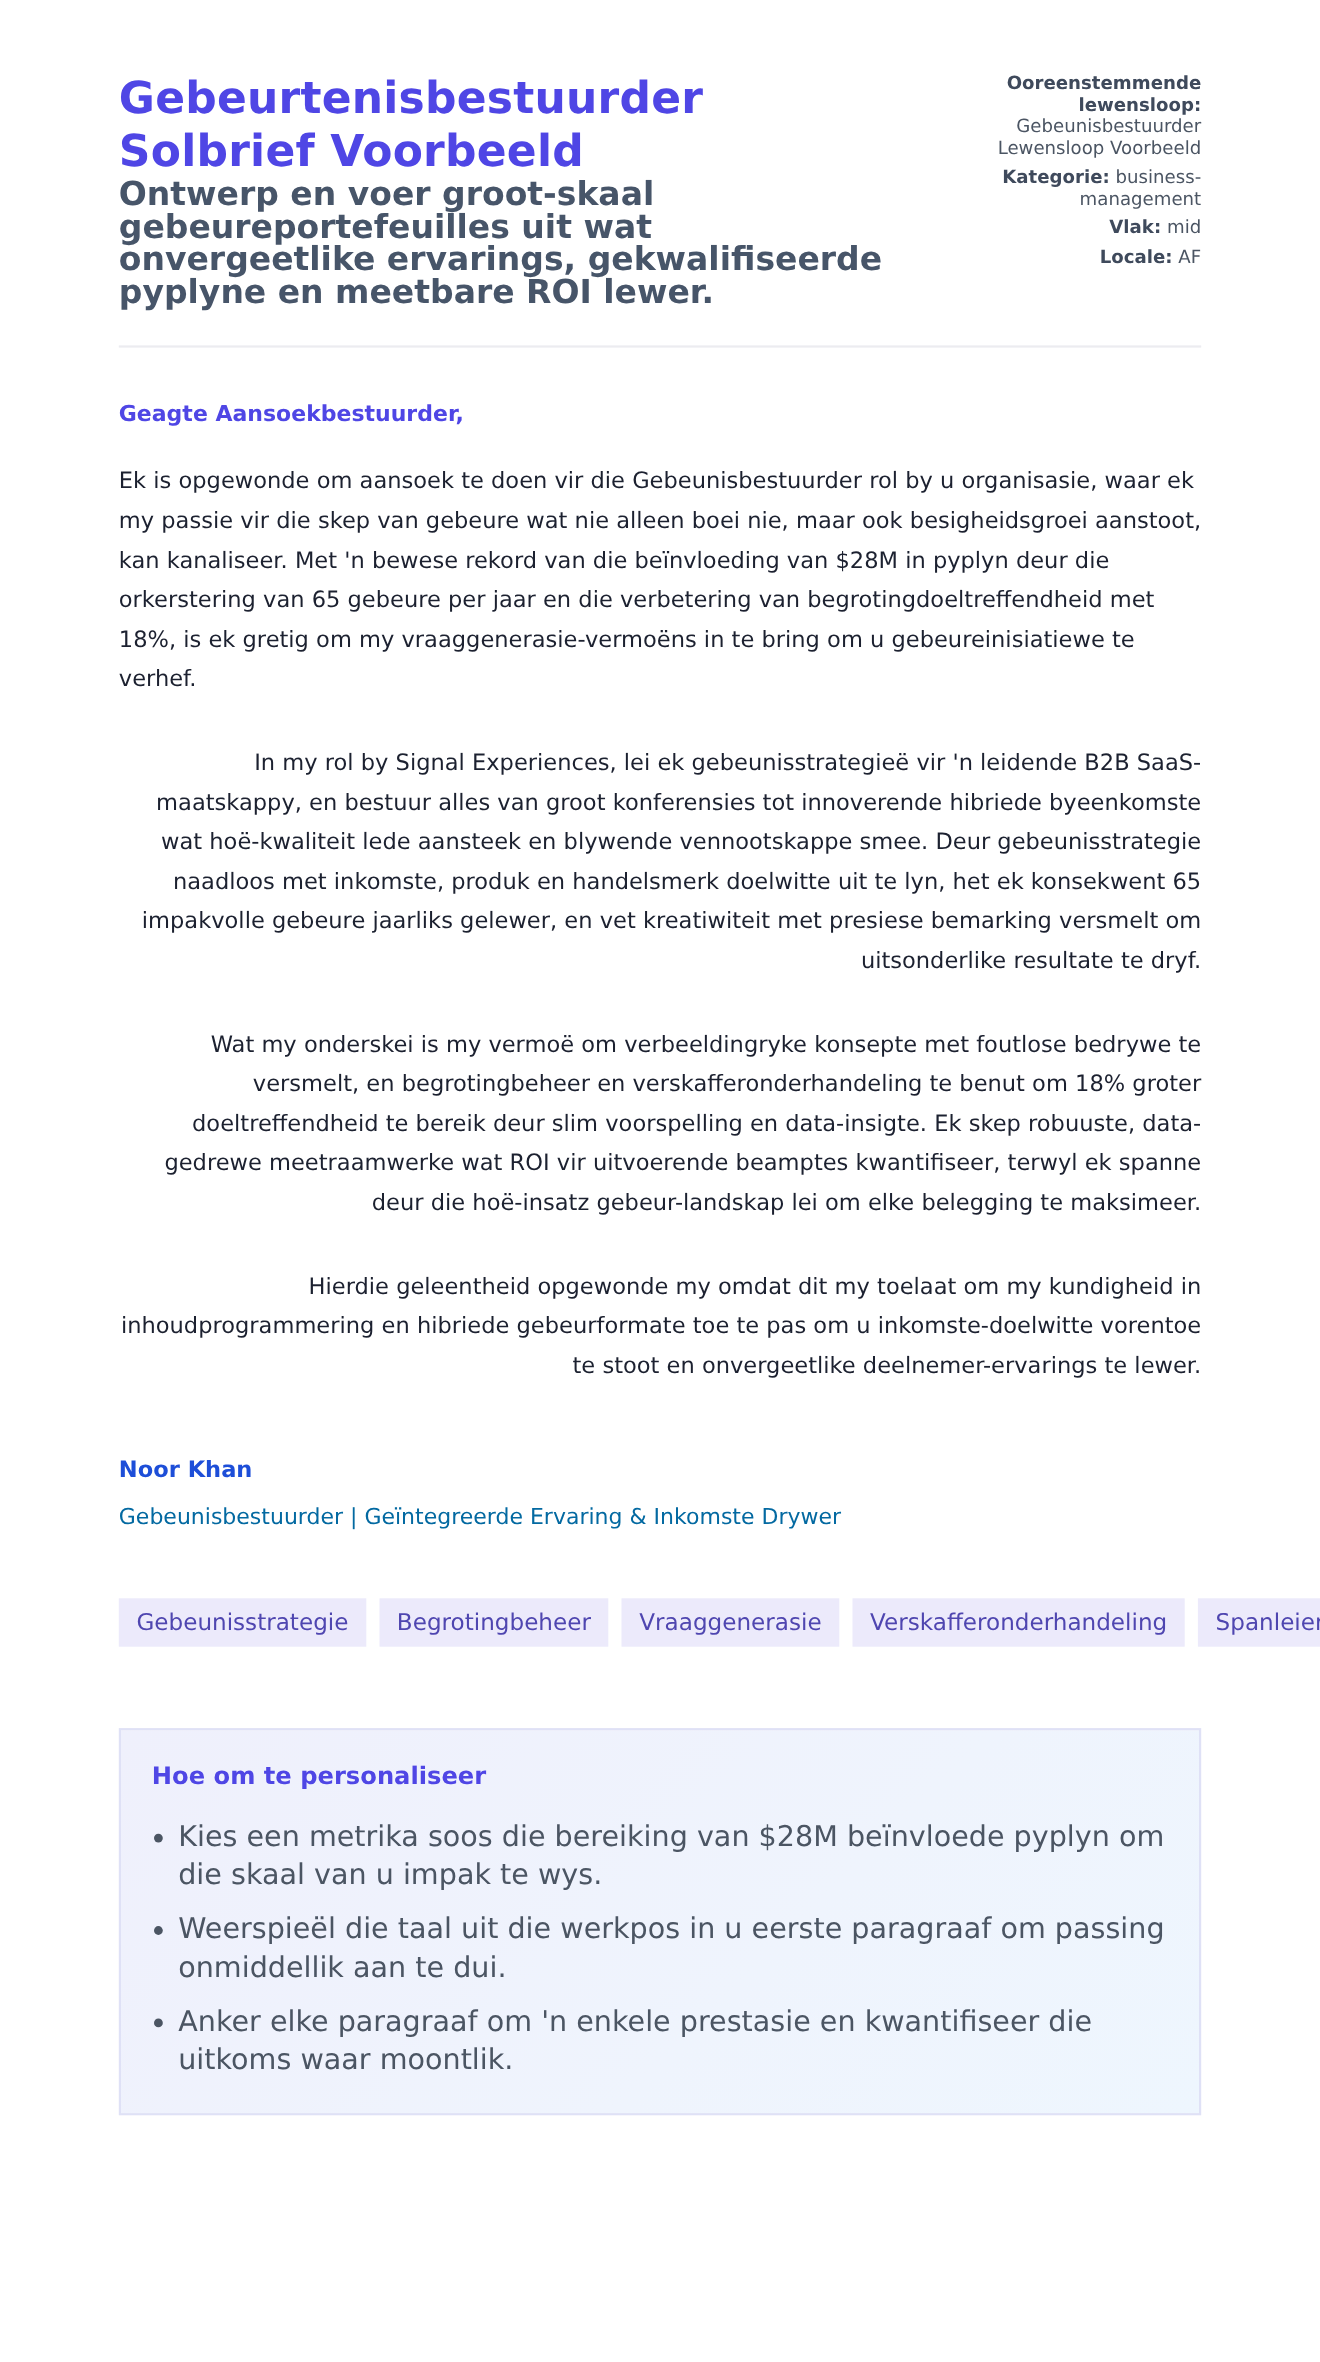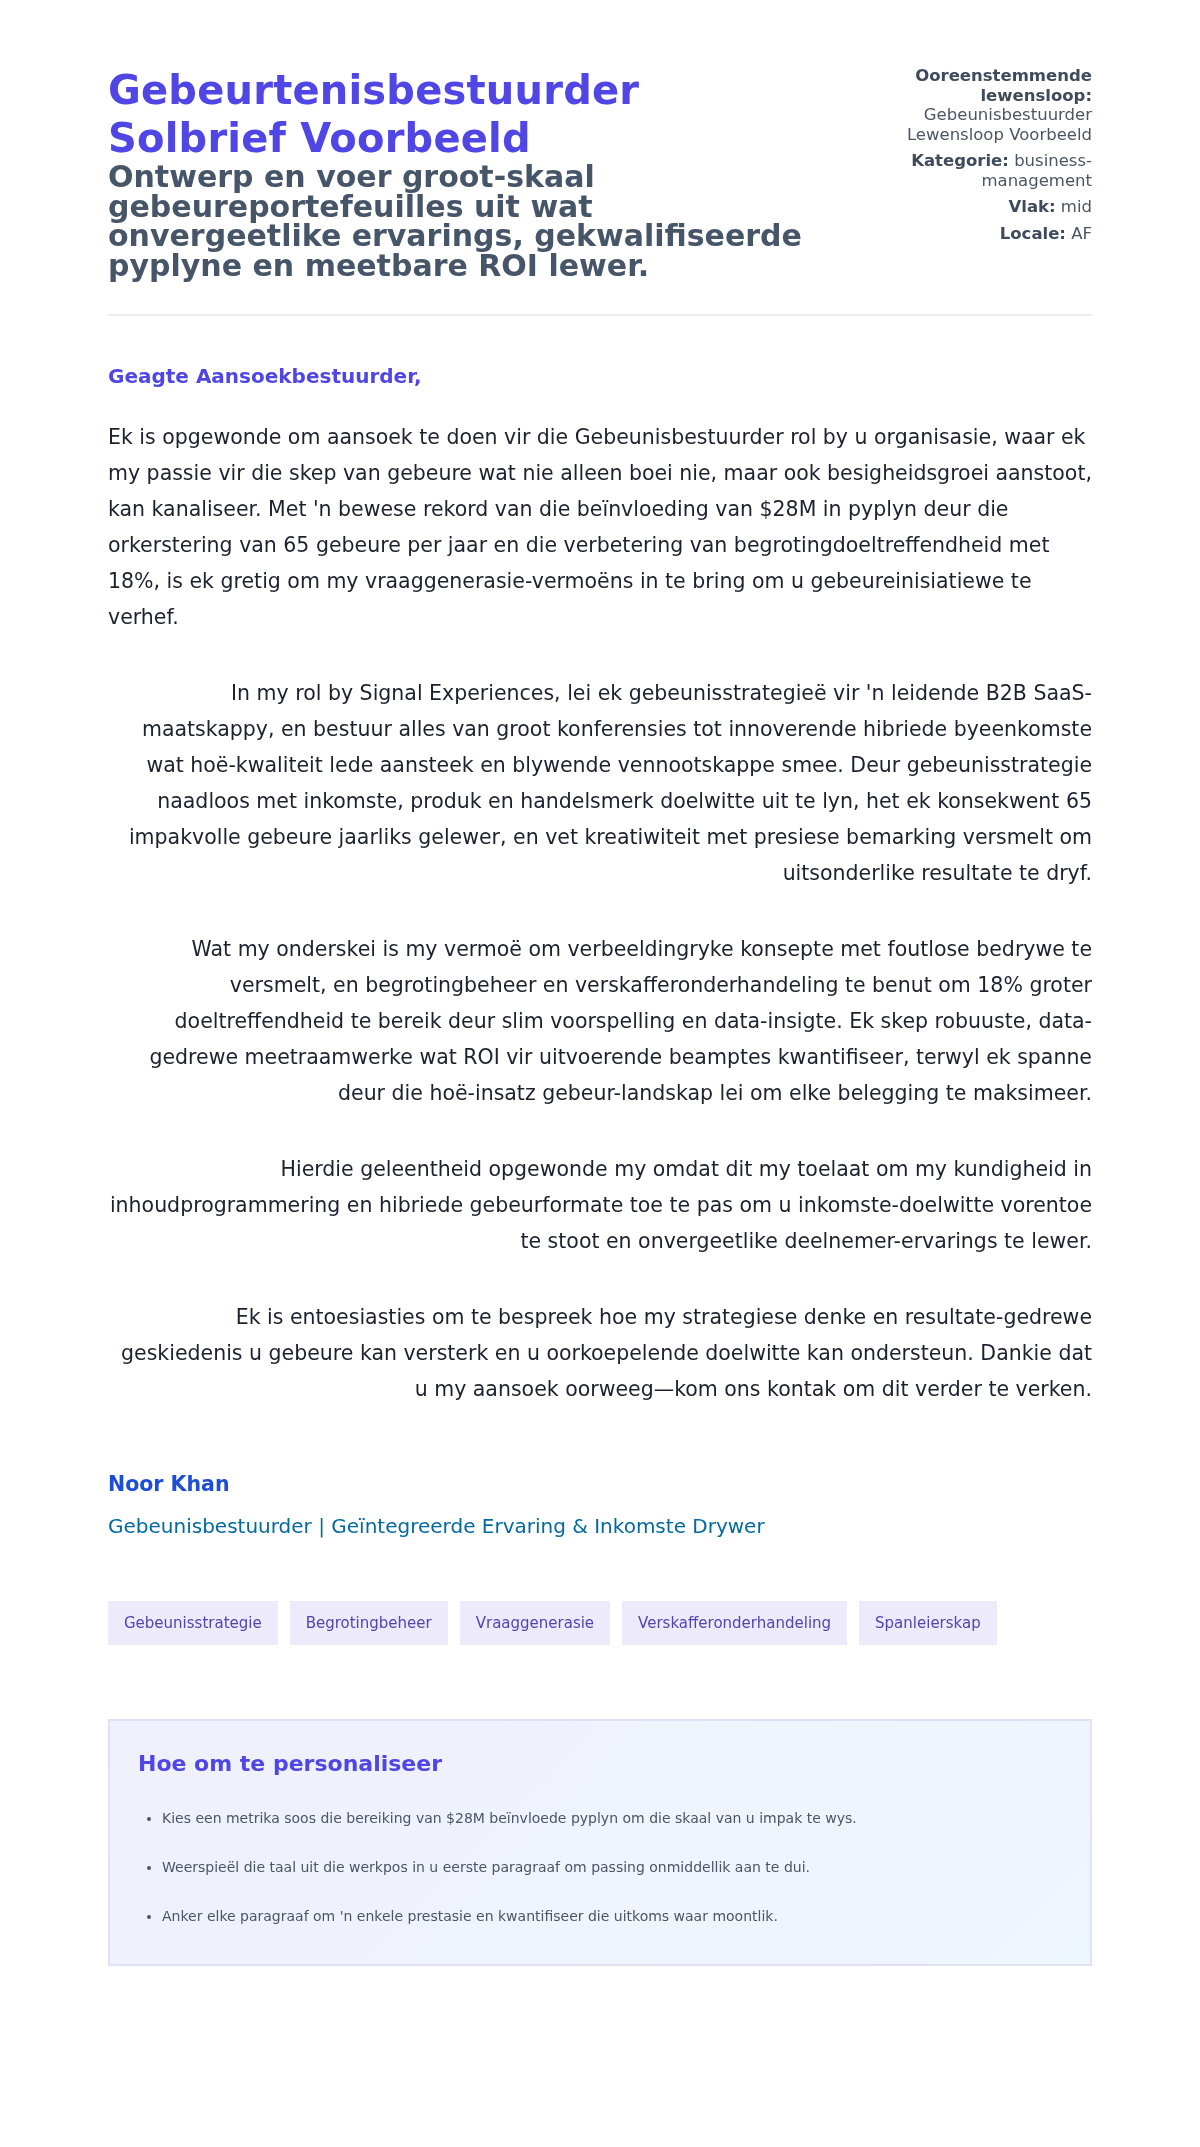--- a/index.html
+++ b/index.html
@@ -93,21 +93,21 @@
       line-height: 26px;
     }
     .chips {
       display: flex;
       gap: 12px;
       margin-top: 62px;
     }
     .chip {
       background: #eceafb;
       color: #4f46b0;
-      font-size: 15px;
+      font-size: 21px;
       height: 44px;
       line-height: 44px;
       padding: 0 16px;
       white-space: nowrap;
       cursor: pointer;
     }
     .tips {
       margin-top: 74px;
       border: 2px solid #dfe1f6;
       background: linear-gradient(135deg, #eff0fc 0%, #eff4fd 60%, #eef6fe 100%);
@@ -120,21 +120,21 @@
       color: #4f46e5;
       line-height: 30px;
       margin: 0 0 22px 0;
     }
     .tips-list {
       margin: 0;
       padding-left: 24px;
       list-style: disc;
     }
     .tips-list li {
-      font-size: 14px;
+      font-size: 26px;
       line-height: 35px;
       color: #4b5563;
       margin-bottom: 14px;
     }
     .tips-list li:last-child { margin-bottom: 0; }
   </style>
 </head>
 <body>
 
 <div class="page">
@@ -169,21 +169,20 @@
   </header>
 
   <hr class="divider">
 
   <section>
     <div class="salutation">Geagte Aansoekbestuurder,</div>
     <p class="body-para first">Ek is opgewonde om aansoek te doen vir die Gebeunisbestuurder rol by u organisasie, waar ek my passie vir die skep van gebeure wat nie alleen boei nie, maar ook besigheidsgroei aanstoot, kan kanaliseer. Met 'n bewese rekord van die beïnvloeding van $28M in pyplyn deur die orkerstering van 65 gebeure per jaar en die verbetering van begrotingdoeltreffendheid met 18%, is ek gretig om my vraaggenerasie-vermoëns in te bring om u gebeureinisiatiewe te verhef.</p>
     <p class="body-para">In my rol by Signal Experiences, lei ek gebeunisstrategieë vir 'n leidende B2B SaaS-maatskappy, en bestuur alles van groot konferensies tot innoverende hibriede byeenkomste wat hoë-kwaliteit lede aansteek en blywende vennootskappe smee. Deur gebeunisstrategie naadloos met inkomste, produk en handelsmerk doelwitte uit te lyn, het ek konsekwent 65 impakvolle gebeure jaarliks gelewer, en vet kreatiwiteit met presiese bemarking versmelt om uitsonderlike resultate te dryf.</p>
     <p class="body-para">Wat my onderskei is my vermoë om verbeeldingryke konsepte met foutlose bedrywe te versmelt, en begrotingbeheer en verskafferonderhandeling te benut om 18% groter doeltreffendheid te bereik deur slim voorspelling en data-insigte. Ek skep robuuste, data-gedrewe meetraamwerke wat ROI vir uitvoerende beamptes kwantifiseer, terwyl ek spanne deur die hoë-insatz gebeur-landskap lei om elke belegging te maksimeer.</p>
     <p class="body-para">Hierdie geleentheid opgewonde my omdat dit my toelaat om my kundigheid in inhoudprogrammering en hibriede gebeurformate toe te pas om u inkomste-doelwitte vorentoe te stoot en onvergeetlike deelnemer-ervarings te lewer.</p>
-    <p class="body-para">Ek is entoesiasties om te bespreek hoe my strategiese denke en resultate-gedrewe geskiedenis u gebeure kan versterk en u oorkoepelende doelwitte kan ondersteun. Dankie dat u my aansoek oorweeg—kom ons kontak om dit verder te verken.</p>
   </section>
 
   <section class="signature">
     <div class="sig-name">Noor Khan</div>
     <div class="sig-title">Gebeunisbestuurder | Geïntegreerde Ervaring &amp; Inkomste Drywer</div>
   </section>
 
   <div class="chips">
     <span class="chip">Gebeunisstrategie</span>
     <span class="chip">Begrotingbeheer</span>

